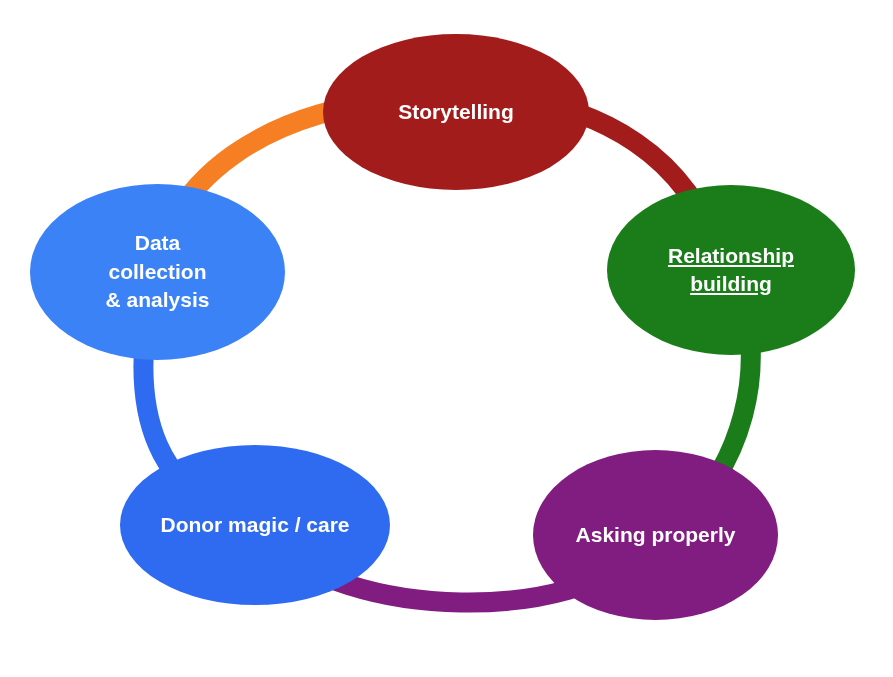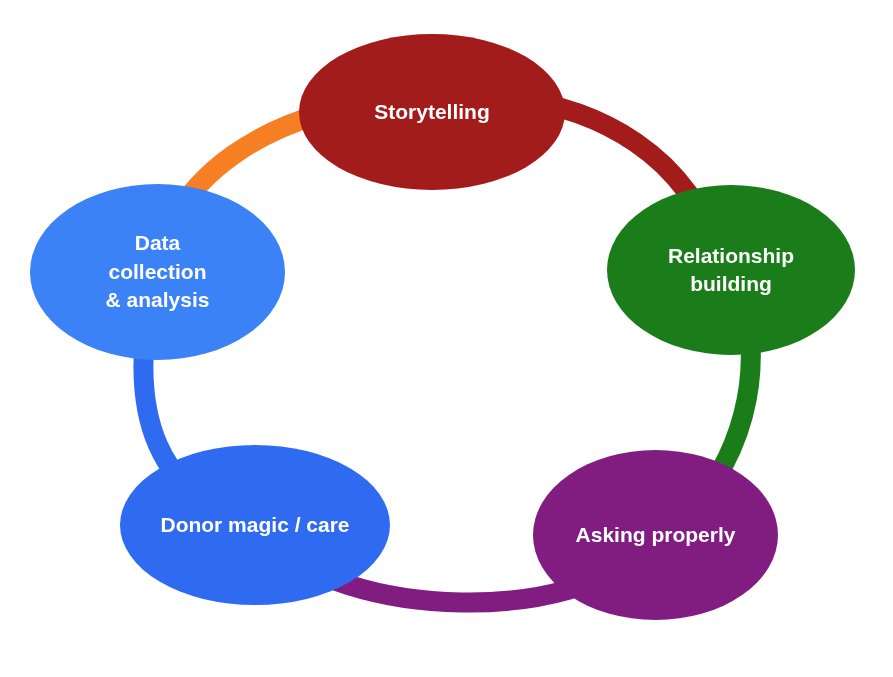--- a/index.html
+++ b/index.html
@@ -33,21 +33,21 @@
     display: flex;
     align-items: center;
     justify-content: center;
     color: #ffffff;
     font-weight: 700;
     text-align: center;
     white-space: pre-line;
     font-size: 21px;
     line-height: 1.35;
   }
-  .node-storytelling   { left: 299px; top:  34px; width: 266px; height: 156px; text-align: right; }
+  .node-storytelling   { left: 323px; top:  34px; width: 266px; height: 156px; text-align: right; }
   .node-relationship   { left: 607px; top: 185px; width: 248px; height: 170px; }
   .node-asking         { left: 533px; top: 450px; width: 245px; height: 170px; text-align: right; }
   .node-donor          { left: 120px; top: 445px; width: 270px; height: 160px; }
   .node-data           { left:  30px; top: 184px; width: 255px; height: 176px; }
   .node-center {
     left: 327px; top: 214px; width: 256px; height: 256px;
     font-size: 41px;
     line-height: 1.45;
     letter-spacing: 0.5px;
   }
@@ -62,21 +62,21 @@
     <path d="M 460 95 C 600 95, 700 160, 725 280" stroke="#a31c1c"></path>
     <path d="M 740 290 C 765 360, 750 470, 660 540" stroke="#1a7d1a"></path>
     <path d="M 640 550 C 580 620, 350 625, 260 535" stroke="#811d80"></path>
     <path d="M 250 530 C 160 490, 128 420, 150 300" stroke="#2f6bf0"></path>
   </svg>
 
   <div class="node node-storytelling" style="background: rgb(163, 28, 28);">
     <span>Storytelling</span>
   </div>
 
-  <div class="node node-relationship" style="background: rgb(26, 125, 26);">
+  <div class="node node-relationship" style="background: rgb(26, 125, 26); text-decoration: underline;">
     <span>Relationship
 building</span>
   </div>
 
   <div class="node node-asking" style="background: rgb(129, 29, 128);">
     <span>Asking properly</span>
   </div>
 
   <div class="node node-donor" style="background: rgb(47, 107, 240); text-align: center;">
     <span>Donor magic / care</span>

